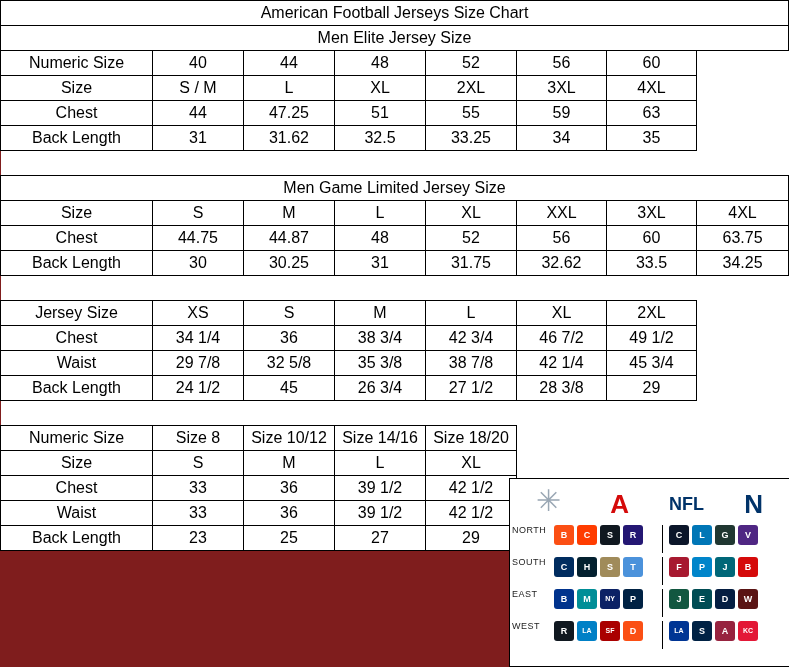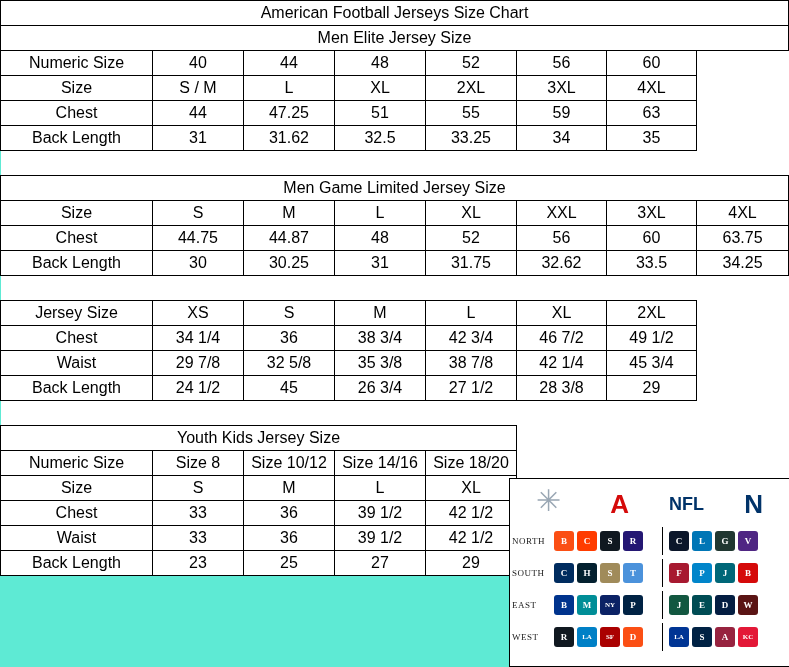--- a/index.html
+++ b/index.html
@@ -5,21 +5,21 @@
   * { box-sizing: border-box; }
   html, body {
     margin: 0; padding: 0;
     width: 789px; height: 667px;
     background: #ffffff;
     font-family: "Liberation Sans", sans-serif;
   }
   .page {
     position: relative;
     width: 789px; height: 667px;
-    background: #5eead4;
+    background: #7f1d1d;
     overflow: hidden;
   }
   table.chart {
     border-collapse: collapse;
     width: 789px;
     table-layout: fixed;
   }
   table.chart td, table.chart th {
     border: 1px solid #000000;
     text-align: center;
@@ -89,25 +89,24 @@
   }
   .star-burst:before {
     content: "✳";
     position: absolute;
     left: 0; top: -4px;
     font-size: 30px;
     color: #9aa7b4;
   }
   .divrow {
     display: flex;
-    align-items: center;
+    align-items: flex-start;
     height: 32px;
     border-top: 0px;
     padding-left: 2px;
-    font-family: Liberation Serif, serif;
   }
   .divlabel {
     width: 42px;
     font-size: 9px;
     color: #222;
     letter-spacing: 0.5px;
   }
   .teamgroup {
     display: flex;
     align-items: center;
@@ -277,24 +276,20 @@
         <td>27 1/2</td>
         <td>28 3/8</td>
         <td>29</td>
         <td class="blank"></td>
       </tr>
 
       <tr class="spacer-row">
           <td colspan="8"></td>
         </tr>
 
-      <tr class="section-title">
-        <td colspan="5">Youth Kids Jersey Size</td>
-        <td class="blank" colspan="3"></td>
-      </tr>
       <tr>
         <td class="lbl">Numeric Size</td>
         <td>Size 8</td>
         <td>Size 10/12</td>
         <td>Size 14/16</td>
         <td>Size 18/20</td>
         <td class="blank" colspan="3"></td>
       </tr>
       <tr>
         <td class="lbl">Size</td>

